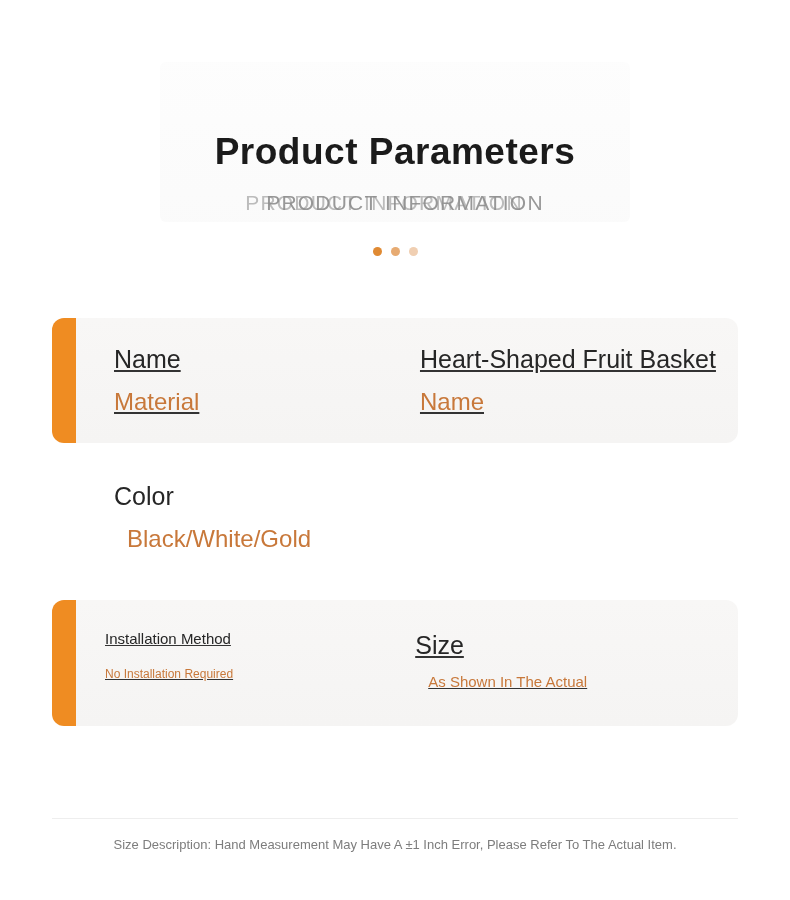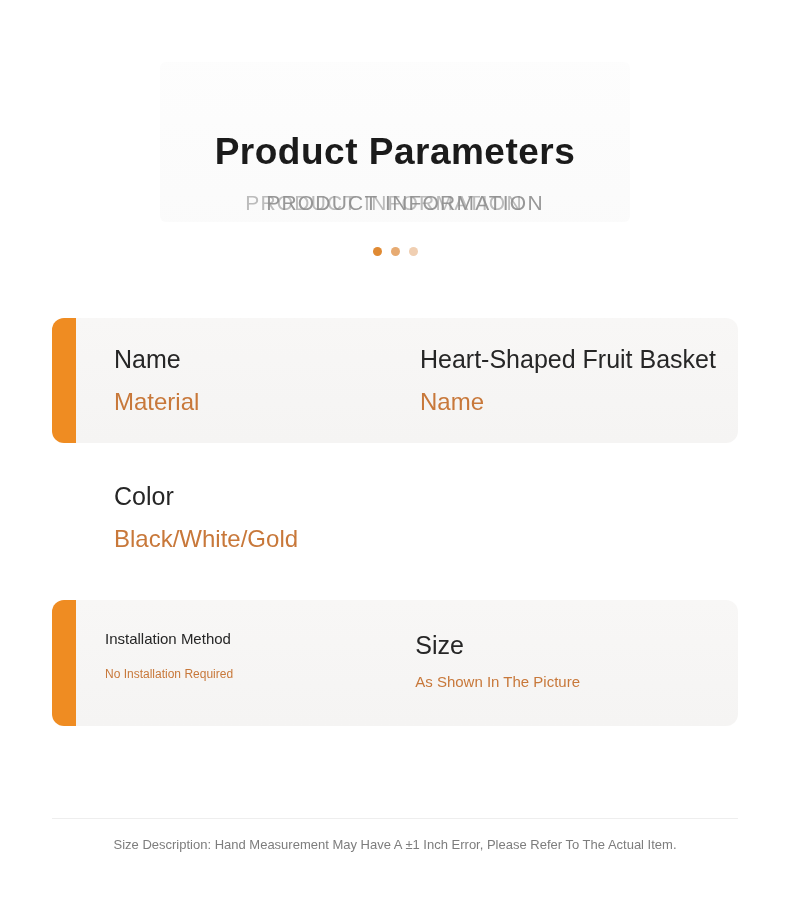--- a/index.html
+++ b/index.html
@@ -92,20 +92,21 @@
   .rows {
     position: relative;
     margin-top: 62px;
   }
 
   .row {
     position: relative;
     margin: 0 52px;
     display: flex;
     align-items: stretch;
+    text-decoration: underline;
   }
 
   .row-accent {
     width: 24px;
     border-radius: 12px 0 0 12px;
     background: #ef8c22;
     flex: 0 0 24px;
   }
 
   .row-body {
@@ -132,21 +133,21 @@
   }
   .value {
     color: #c8783a;
     line-height: 1.25;
     margin-top: 12px;
   }
 
   .lg .label { font-size: 25px; }
   .lg .value { font-size: 24px; }
   .md .label { font-size: 25px; }
-  .md .value { font-size: 24px; }
+  .md .value { font-size: 24px; margin-left: 13px; }
   .sm .label { font-size: 15px; }
   .sm .value { font-size: 14px; margin-top: 16px; }
   .xs .label { font-size: 15px; }
   .xs .value { font-size: 12px; margin-top: 18px; }
 
   
   .row-two {
     margin: 32px 52px 0 52px;
     display: flex;
     align-items: flex-end;
@@ -229,21 +230,21 @@
 
     <div class="row row-three" style="margin-top:46px;">
       <div class="row-accent"></div>
       <div class="row-body">
         <div class="cell cell-a xs">
           <div class="label">Installation Method</div>
           <div class="value">No Installation Required</div>
         </div>
         <div class="cell cell-b md">
           <div class="label">Size</div>
-          <div class="value" style="font-size:15px;">As Shown In The Picture</div>
+          <div class="value" style="font-size:15px;">As Shown In The Actual</div>
         </div>
       </div>
     </div>
 
   </div>
 
   <div class="footer">Size Description: Hand Measurement May Have A ±1 Inch Error, Please Refer To The Actual Item.</div>
 
 </div>
 

